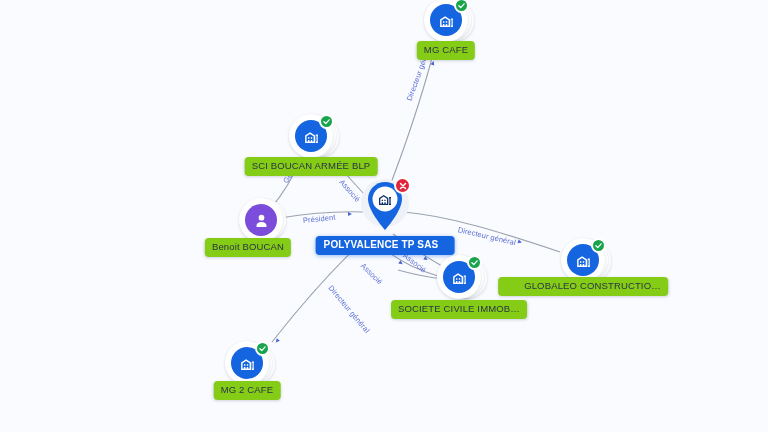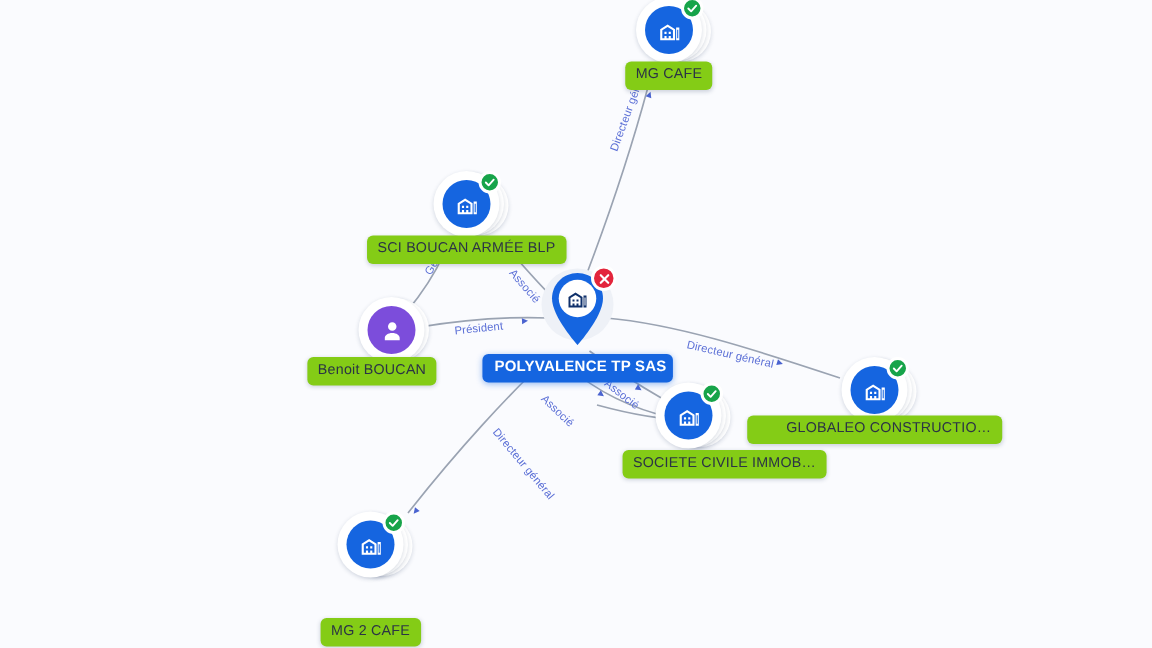--- a/index.html
+++ b/index.html
@@ -124,21 +124,21 @@
     border-radius: 4px;
     box-shadow: 0 1px 3px rgba(30,50,90,.20);
     white-space: nowrap;
     letter-spacing: .15px;
   }
   .node-label.primary {
     background: #1565e0;
     color: #ffffff;
     font-weight: bold;
     font-size: 10px;
-    padding: 4px 4px 5px 8px;
+    padding: 4px 16px 5px 8px;
     box-shadow: 0 1px 4px rgba(21,101,224,.45);
   }
 </style>
 </head>
 <body>
 
 <div id="canvas">
 
   <svg id="edge-layer" viewBox="0 0 768 432" xmlns="http://www.w3.org/2000/svg">
     <g id="edge-paths" fill="none" stroke="#9aa3b2" stroke-width="1.1">
@@ -268,34 +268,34 @@
               <path fill="#ffffff" d="M3 21V10.5L10 6l7 4.5V21H3zm2-2h10v-7.4L10 8.4 5 11.6V19zm2-2h2v2H7v-2zm4 0h2v2h-2v-2zm-4-4h2v2H7v-2zm4 0h2v2h-2v-2zm7-4h3v12h-3V9zm1 2v8h1v-8h-1z"></path>
             </svg>
           </div>
           <div class="badge">
             <svg width="9" height="9" viewBox="0 0 24 24">
               <path fill="none" stroke="#ffffff" stroke-width="3.4" stroke-linecap="round" stroke-linejoin="round" d="M5 12.5l5 5 9-10"></path>
             </svg>
           </div>
         </div>
       </div>
-      <div class="node-label" style="left: 483px; top: 300px;">SOCIETE CIVILE IMMOB…</div>
+      <div class="node-label" style="left: 459px; top: 300px;">SOCIETE CIVILE IMMOB…</div>
       <div class="node" style="left: 247px; top: 363px;">
         <div class="node-stack">
           <div class="card card-back2"></div>
           <div class="card card-back1"></div>
           <div class="card card-front"></div>
           <div class="disc">
             <svg width="17" height="17" viewBox="0 0 24 24">
               <path fill="#ffffff" d="M3 21V10.5L10 6l7 4.5V21H3zm2-2h10v-7.4L10 8.4 5 11.6V19zm2-2h2v2H7v-2zm4 0h2v2h-2v-2zm-4-4h2v2H7v-2zm4 0h2v2h-2v-2zm7-4h3v12h-3V9zm1 2v8h1v-8h-1z"></path>
             </svg>
           </div>
           <div class="badge">
             <svg width="9" height="9" viewBox="0 0 24 24">
               <path fill="none" stroke="#ffffff" stroke-width="3.4" stroke-linecap="round" stroke-linejoin="round" d="M5 12.5l5 5 9-10"></path>
             </svg>
           </div>
         </div>
       </div>
-      <div class="node-label" style="left: 247px; top: 381px; margin-top: 31px;">MG 2 CAFE</div>
+      <div class="node-label" style="left: 247px; top: 381px;">MG 2 CAFE</div>
     </div>
 
 </div>
 
 </body></html>

